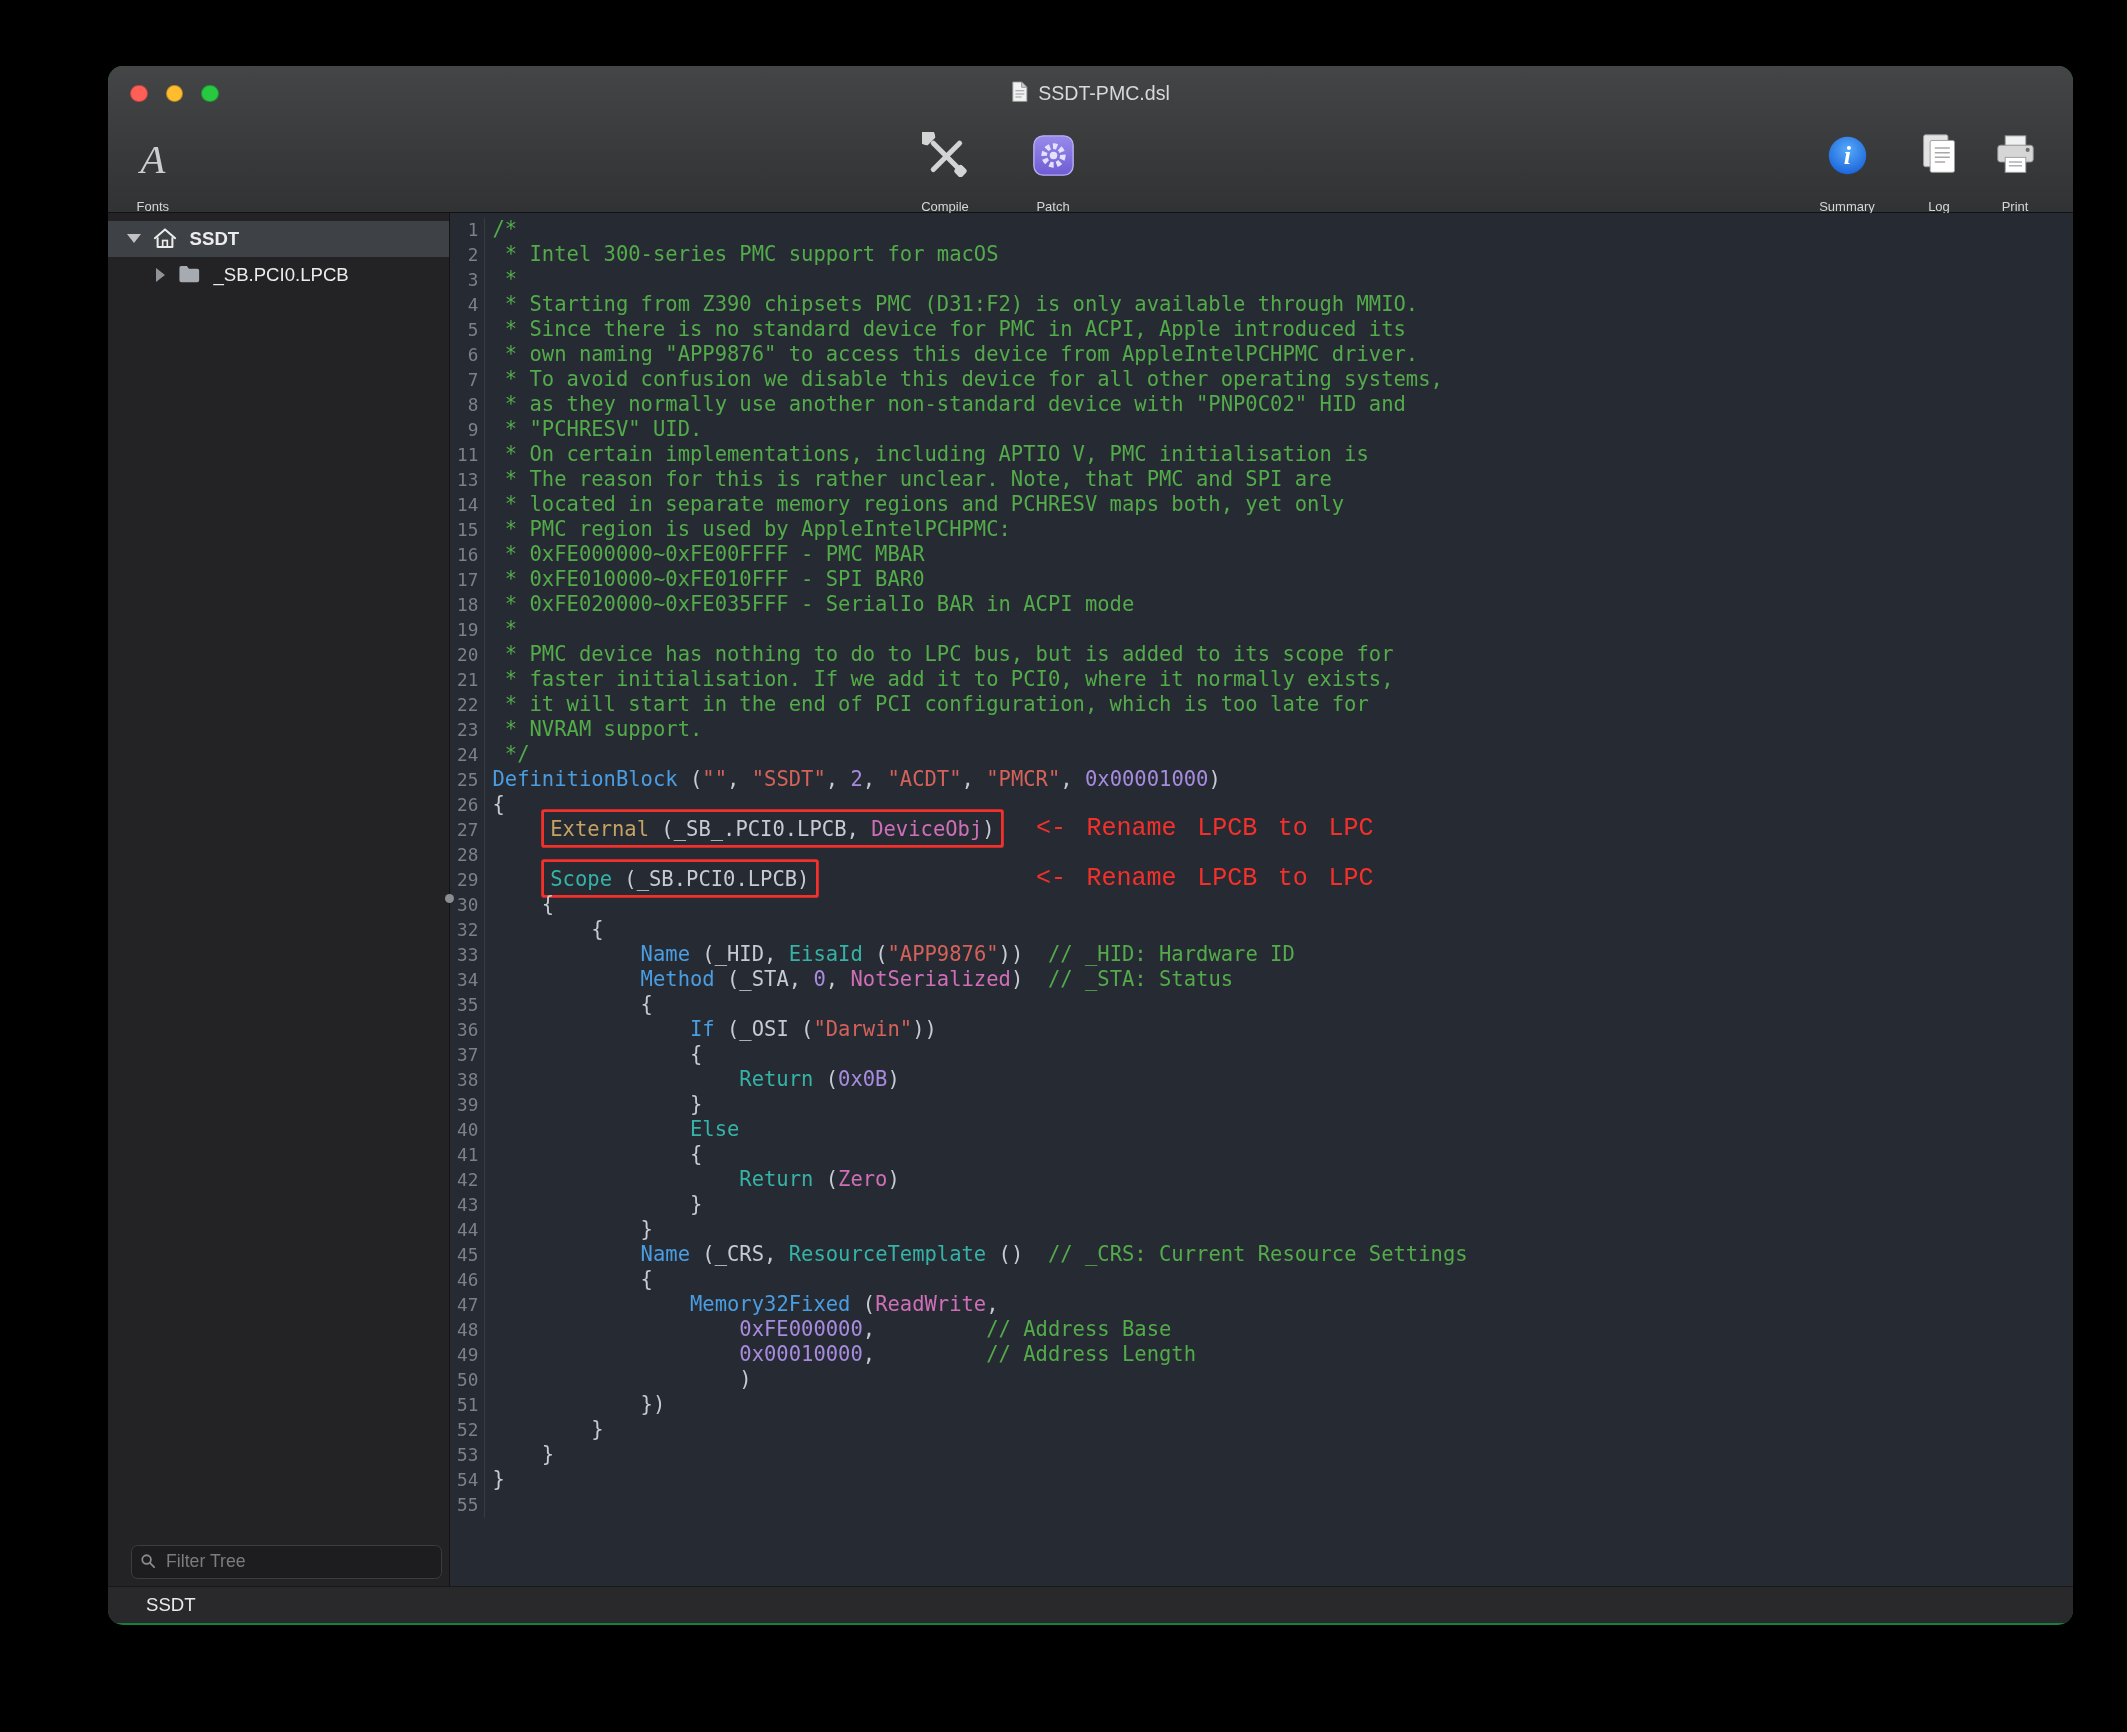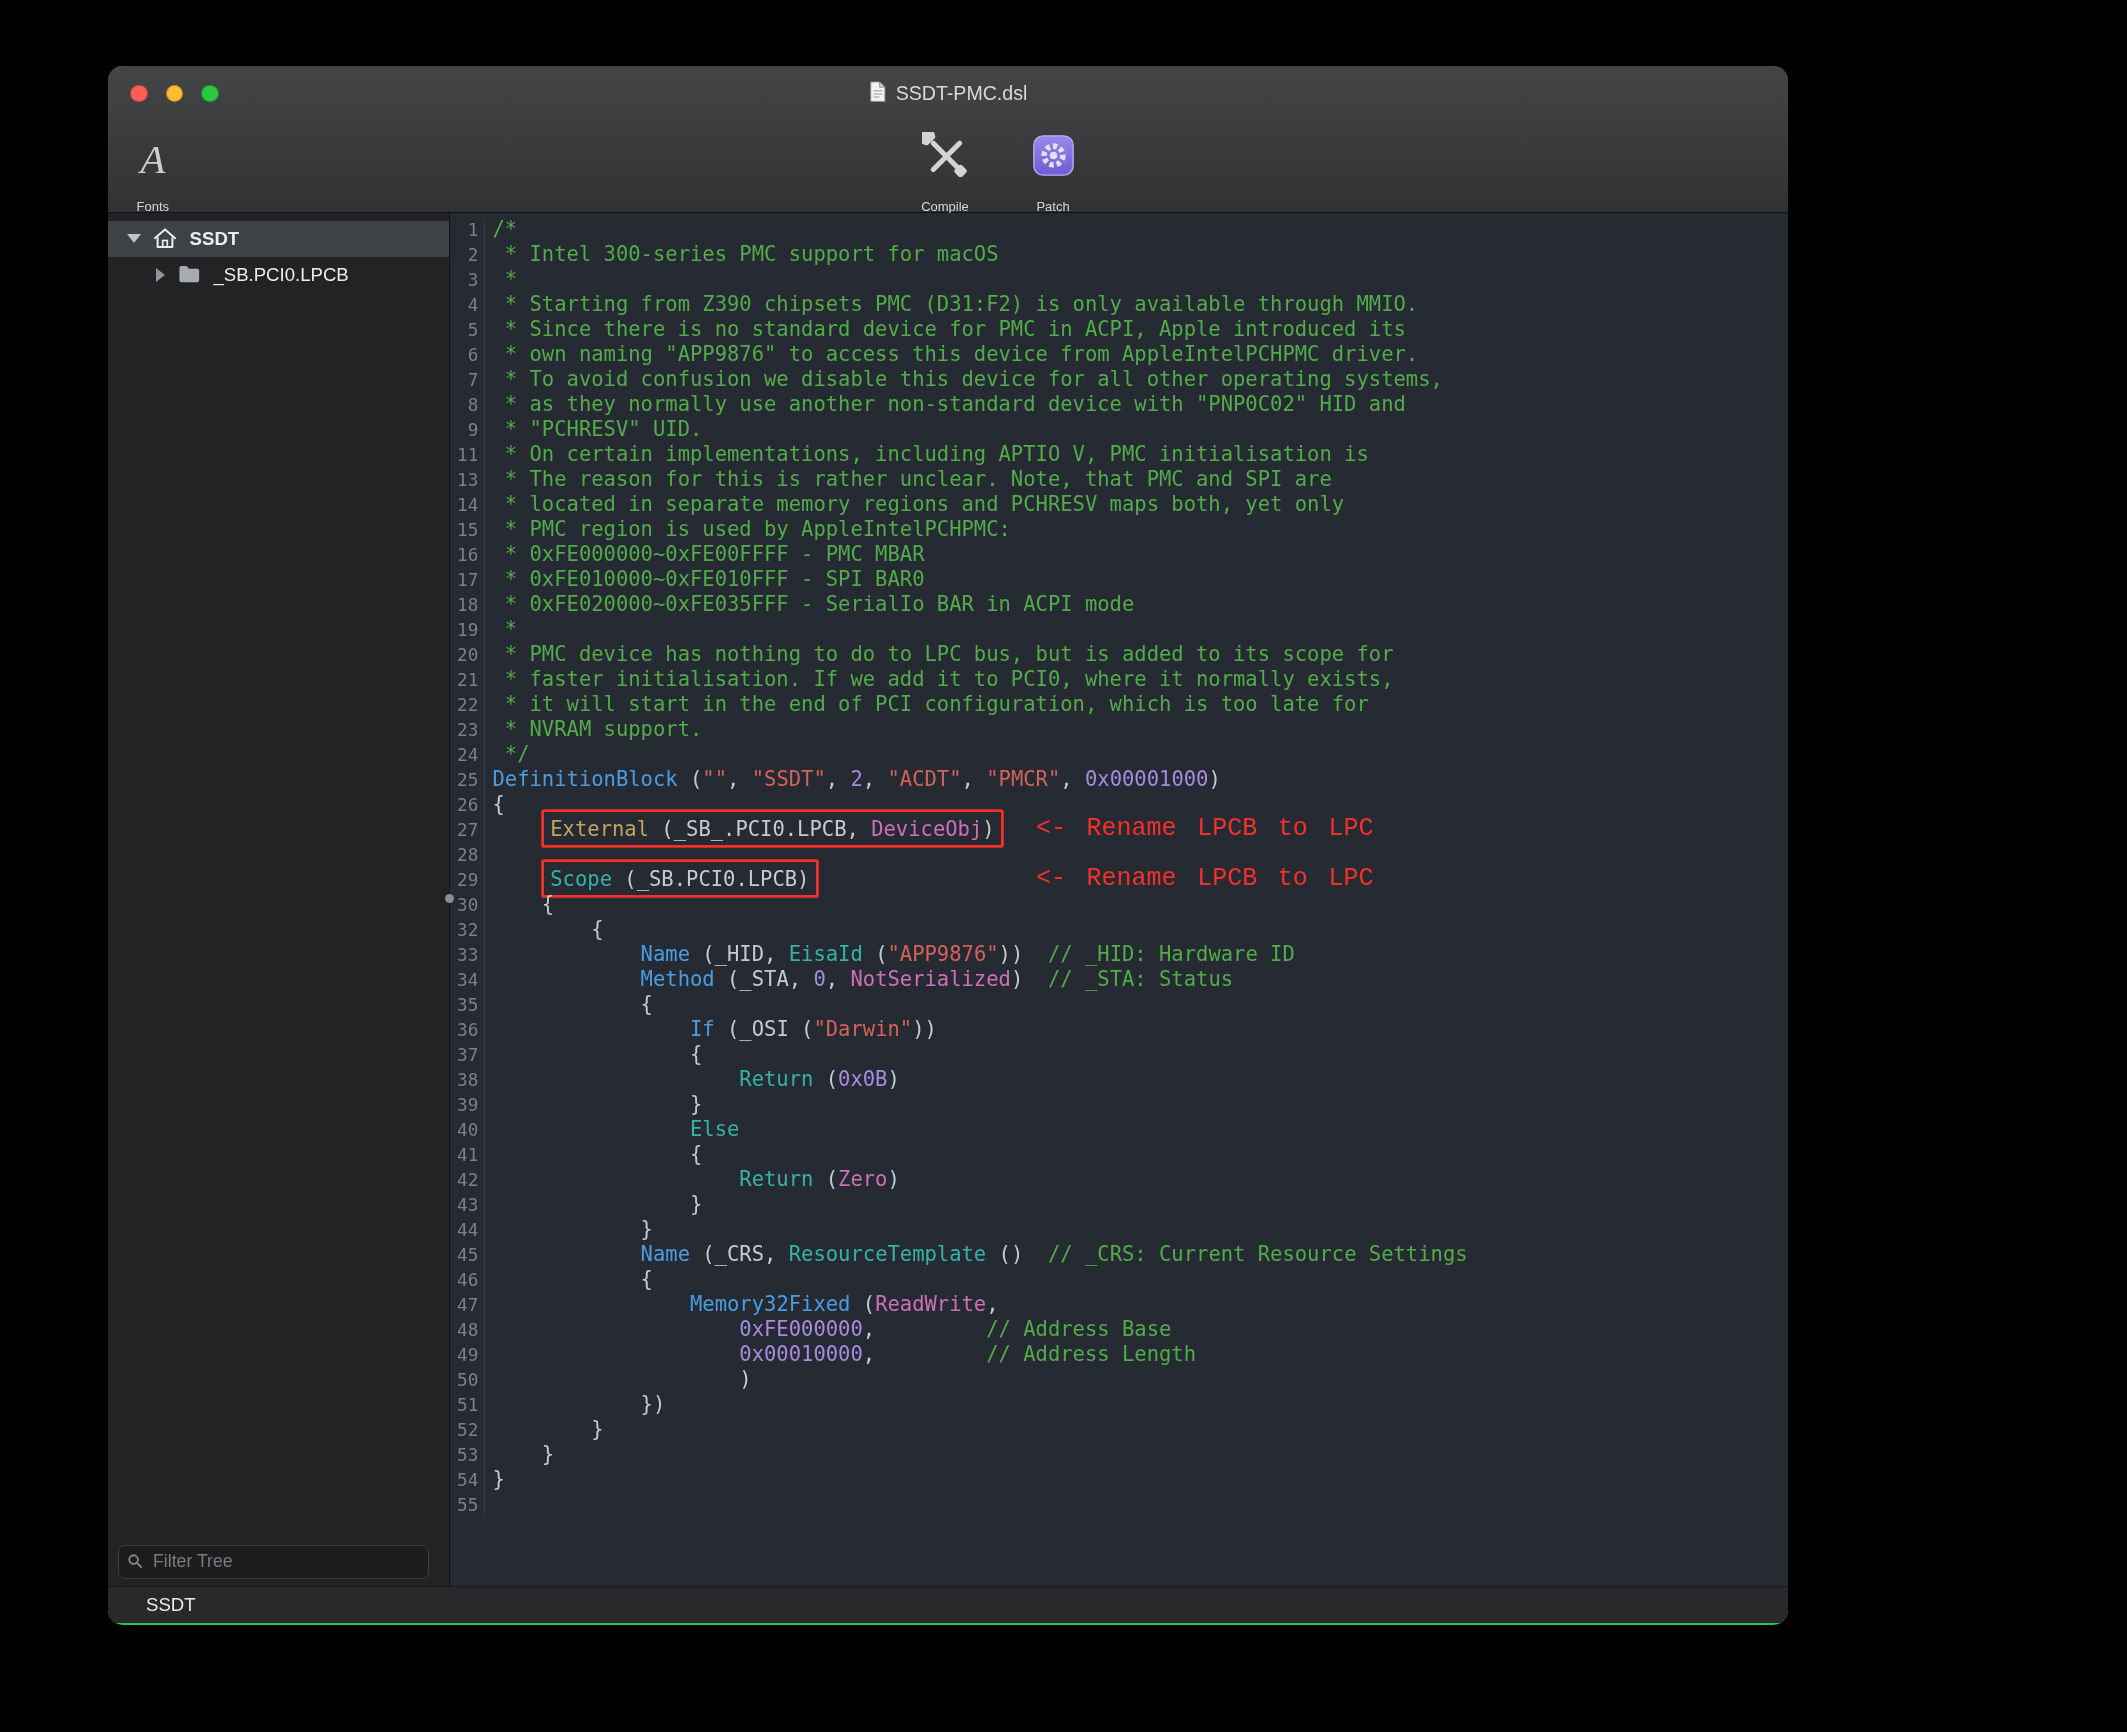--- a/index.html
+++ b/index.html
@@ -1,19 +1,19 @@
 <!DOCTYPE html>
 <html style="--pl: #c5cad3; --cm: #53ab4a; --kw: #4b9de2; --tl: #35b3a7; --pk: #cf6fb8; --num: #a88bdf; --str: #d5625a; --ext: #c7a262; --note: #f5302a; --edbg: #262b33;font-size:15px"><head>
 <meta charset="utf-8">
 <style>
   * { margin:0; padding:0; box-sizing:border-box; }
   html,body { width:2127px; height:1732px; background:#000; font-family:"Liberation Sans",sans-serif; }
 
-  .window { position:absolute; left:108px; top:66px; width:1680px; height:1559px;
-            border-radius:15px; overflow:hidden; background:#22c55e;
+  .window { position:absolute; left:108px; top:66px; width:1965px; height:1559px;
+            border-radius:15px; overflow:hidden; background:#15803d;
             box-shadow:0 28px 75px rgba(0,0,0,.8); }
 
   
   .header { position:relative; height:147px;
             background:linear-gradient(#434547,#303234); border-bottom:0.9px solid #121212; }
   .traffic { position:absolute; left:22.4px; top:18.6px; display:flex; gap:17.7px; }
   .tl-dot { width:17.7px; height:17.7px; border-radius:50%; border:0.9px solid rgba(0,0,0,.25); }
   .tl-red { background:#ff5f57; } .tl-yellow { background:#febc2e; } .tl-green { background:#28c840; }
 
   .title-wrap { position:absolute; left:0; right:0; top:15px; display:flex;
@@ -34,21 +34,21 @@
              padding-top:7.5px; flex:none; }
   .tree-row { display:flex; align-items:center; height:36px; color:#ececec; font-size:18.6px; }
   .tree-row.selected { background:#3e4145; }
   .caret-down { width:0; height:0; border-left:7.5px solid transparent; border-right:7.5px solid transparent;
                 border-top:9.3px solid #c2c2c2; margin-left:18.6px; margin-right:12px; }
   .caret-right { width:0; height:0; border-top:7.5px solid transparent; border-bottom:7.5px solid transparent;
                  border-left:9.3px solid #909498; margin-left:48px; margin-right:13px; }
   .tree-icon { margin-right:13px; display:flex; }
   .root-label { font-weight:bold; }
 
-  .filter-wrap { position:absolute; left:10px; bottom:7.5px; width:311px; height:34px; }
+  .filter-wrap { position:absolute; left:23px; bottom:7.5px; width:311px; height:34px; }
   .filter-input { width:100%; height:100%; background:#1d1d1f; border:0.9px solid #3d3d40;
                   border-radius:6.5px; color:#ddd; font-size:17.7px; padding:0 9.3px 0 34px; outline:none; }
   .filter-input::placeholder { color:#7c7c80; }
   .mag { position:absolute; left:9.3px; top:8.4px; }
 
   .splitter-dot { position:absolute; left:337px; top:681px; width:9.3px; height:9.3px;
                   border-radius:50%; background:#8a8d91; z-index:5; }
 
   
   .editor { flex:1; background:var(--edbg,#262b33); overflow:hidden; padding-top:3.7px; }

